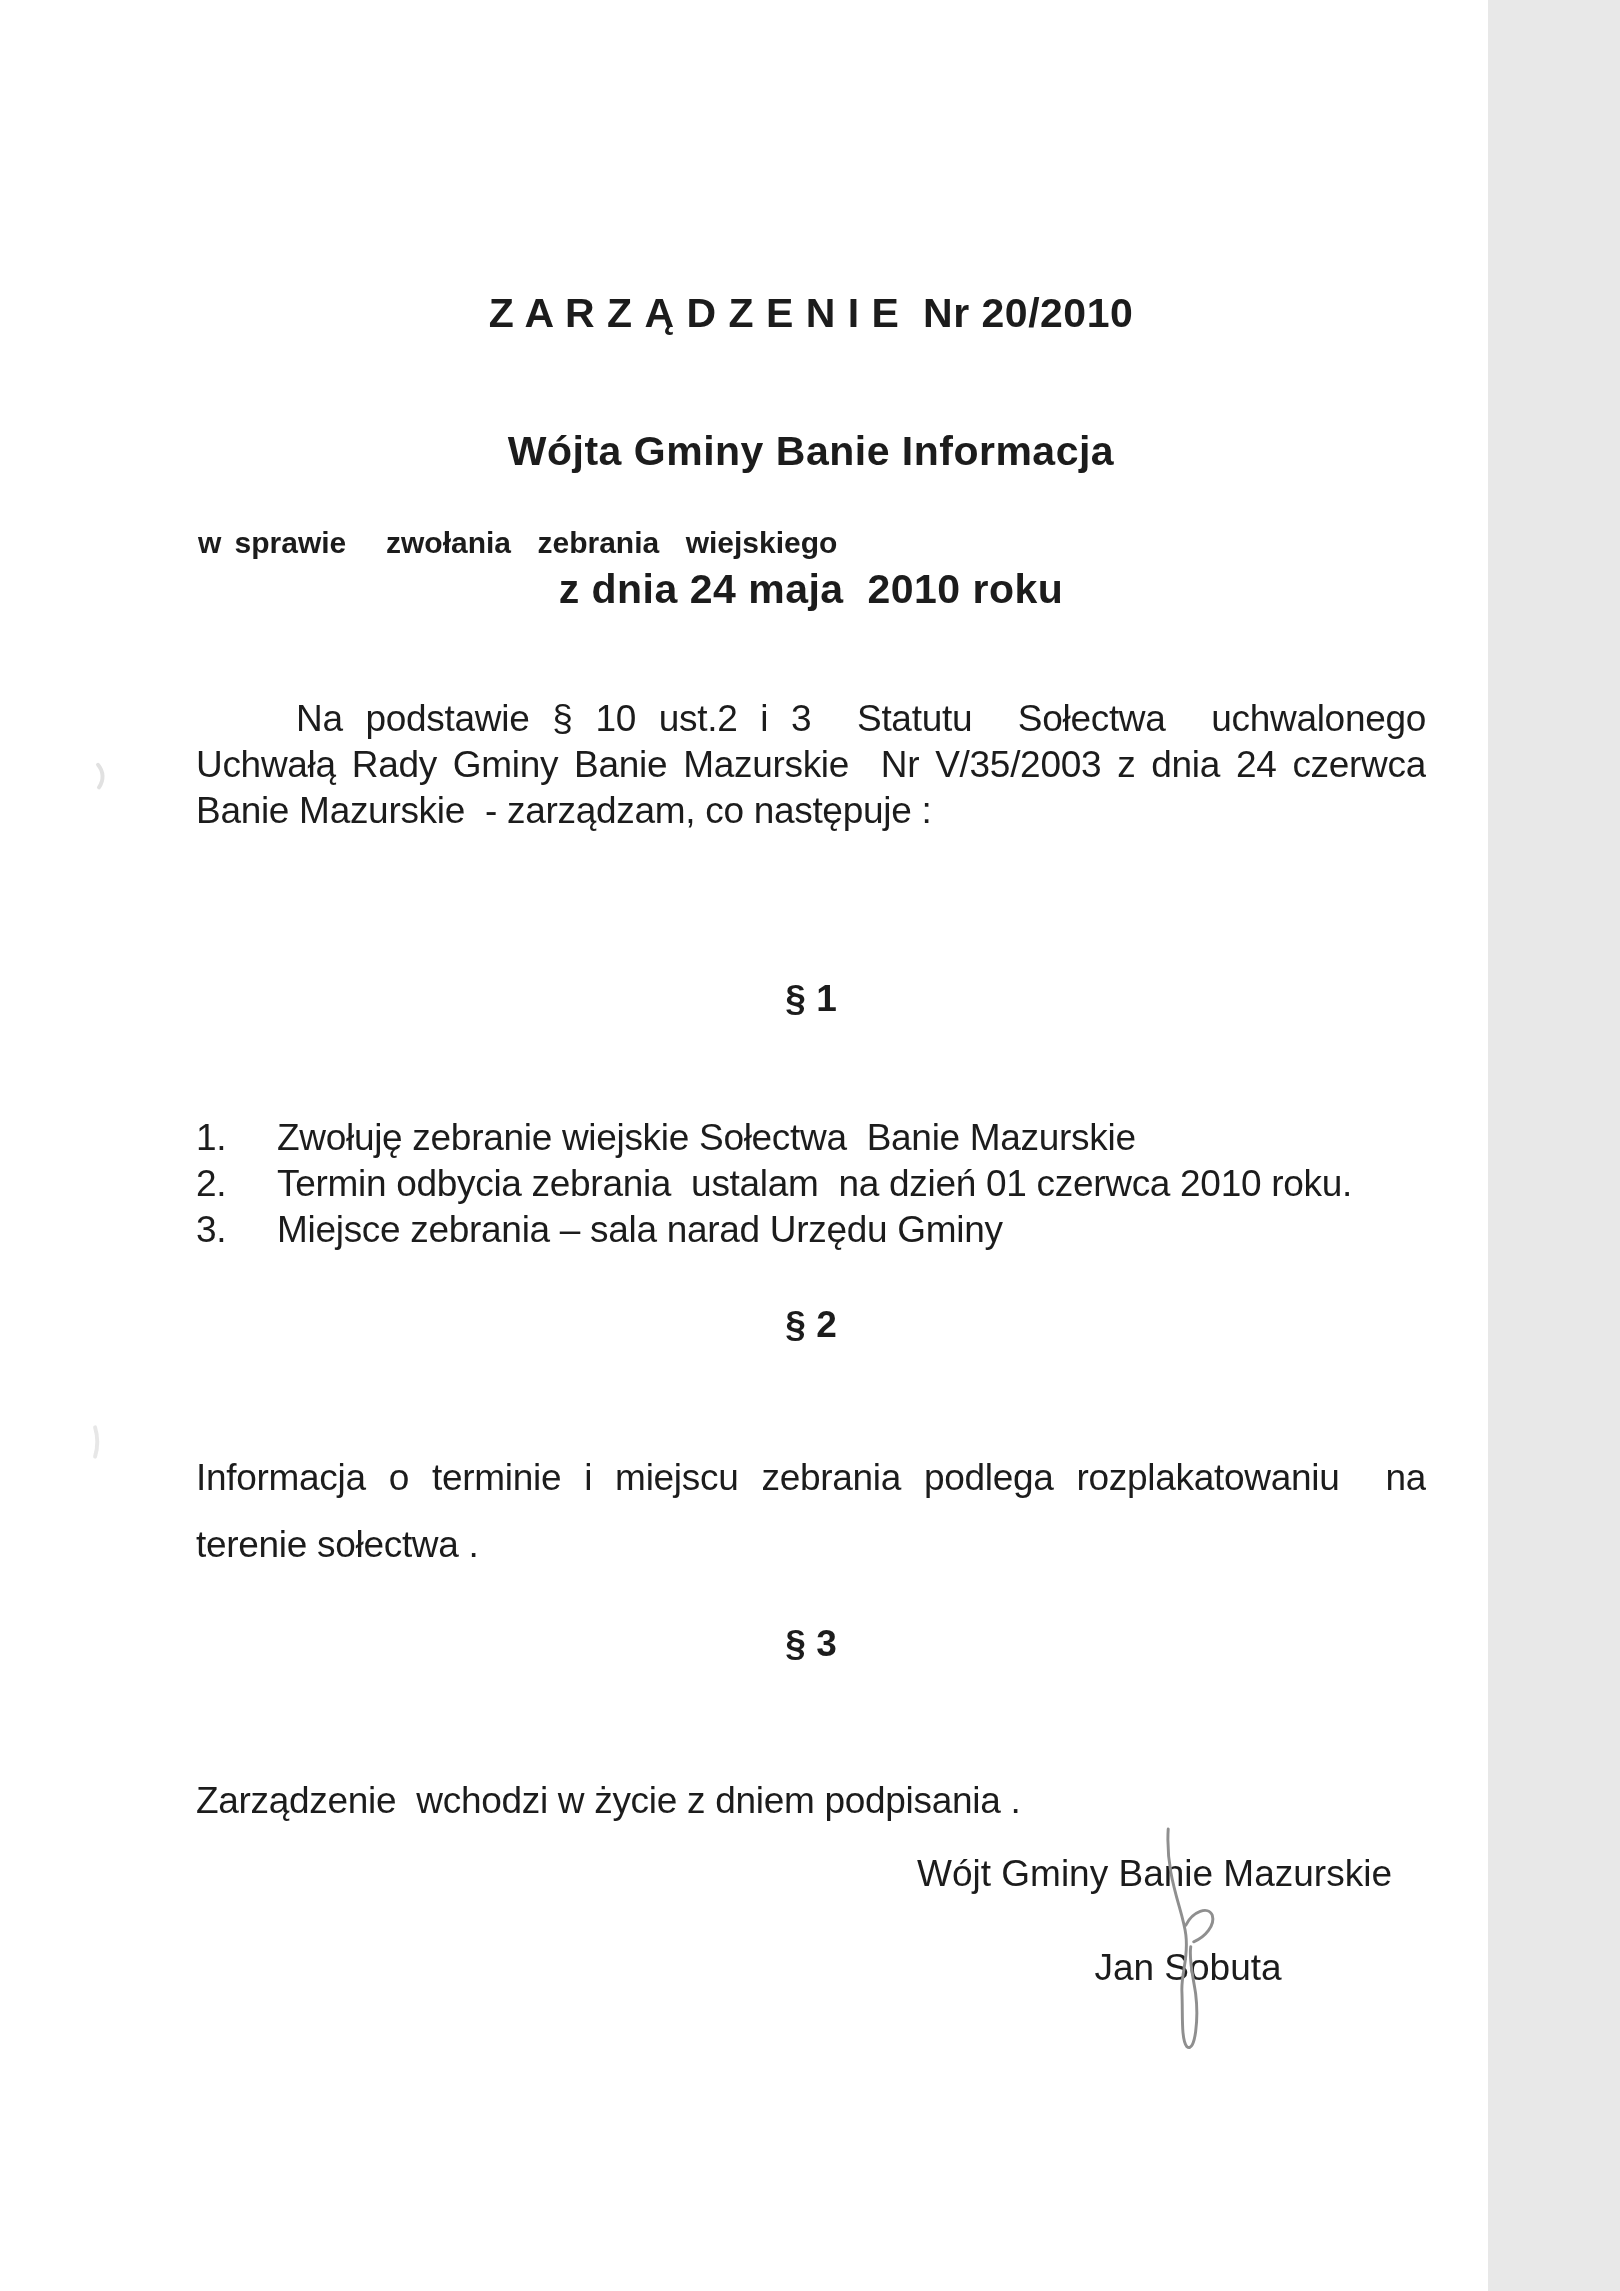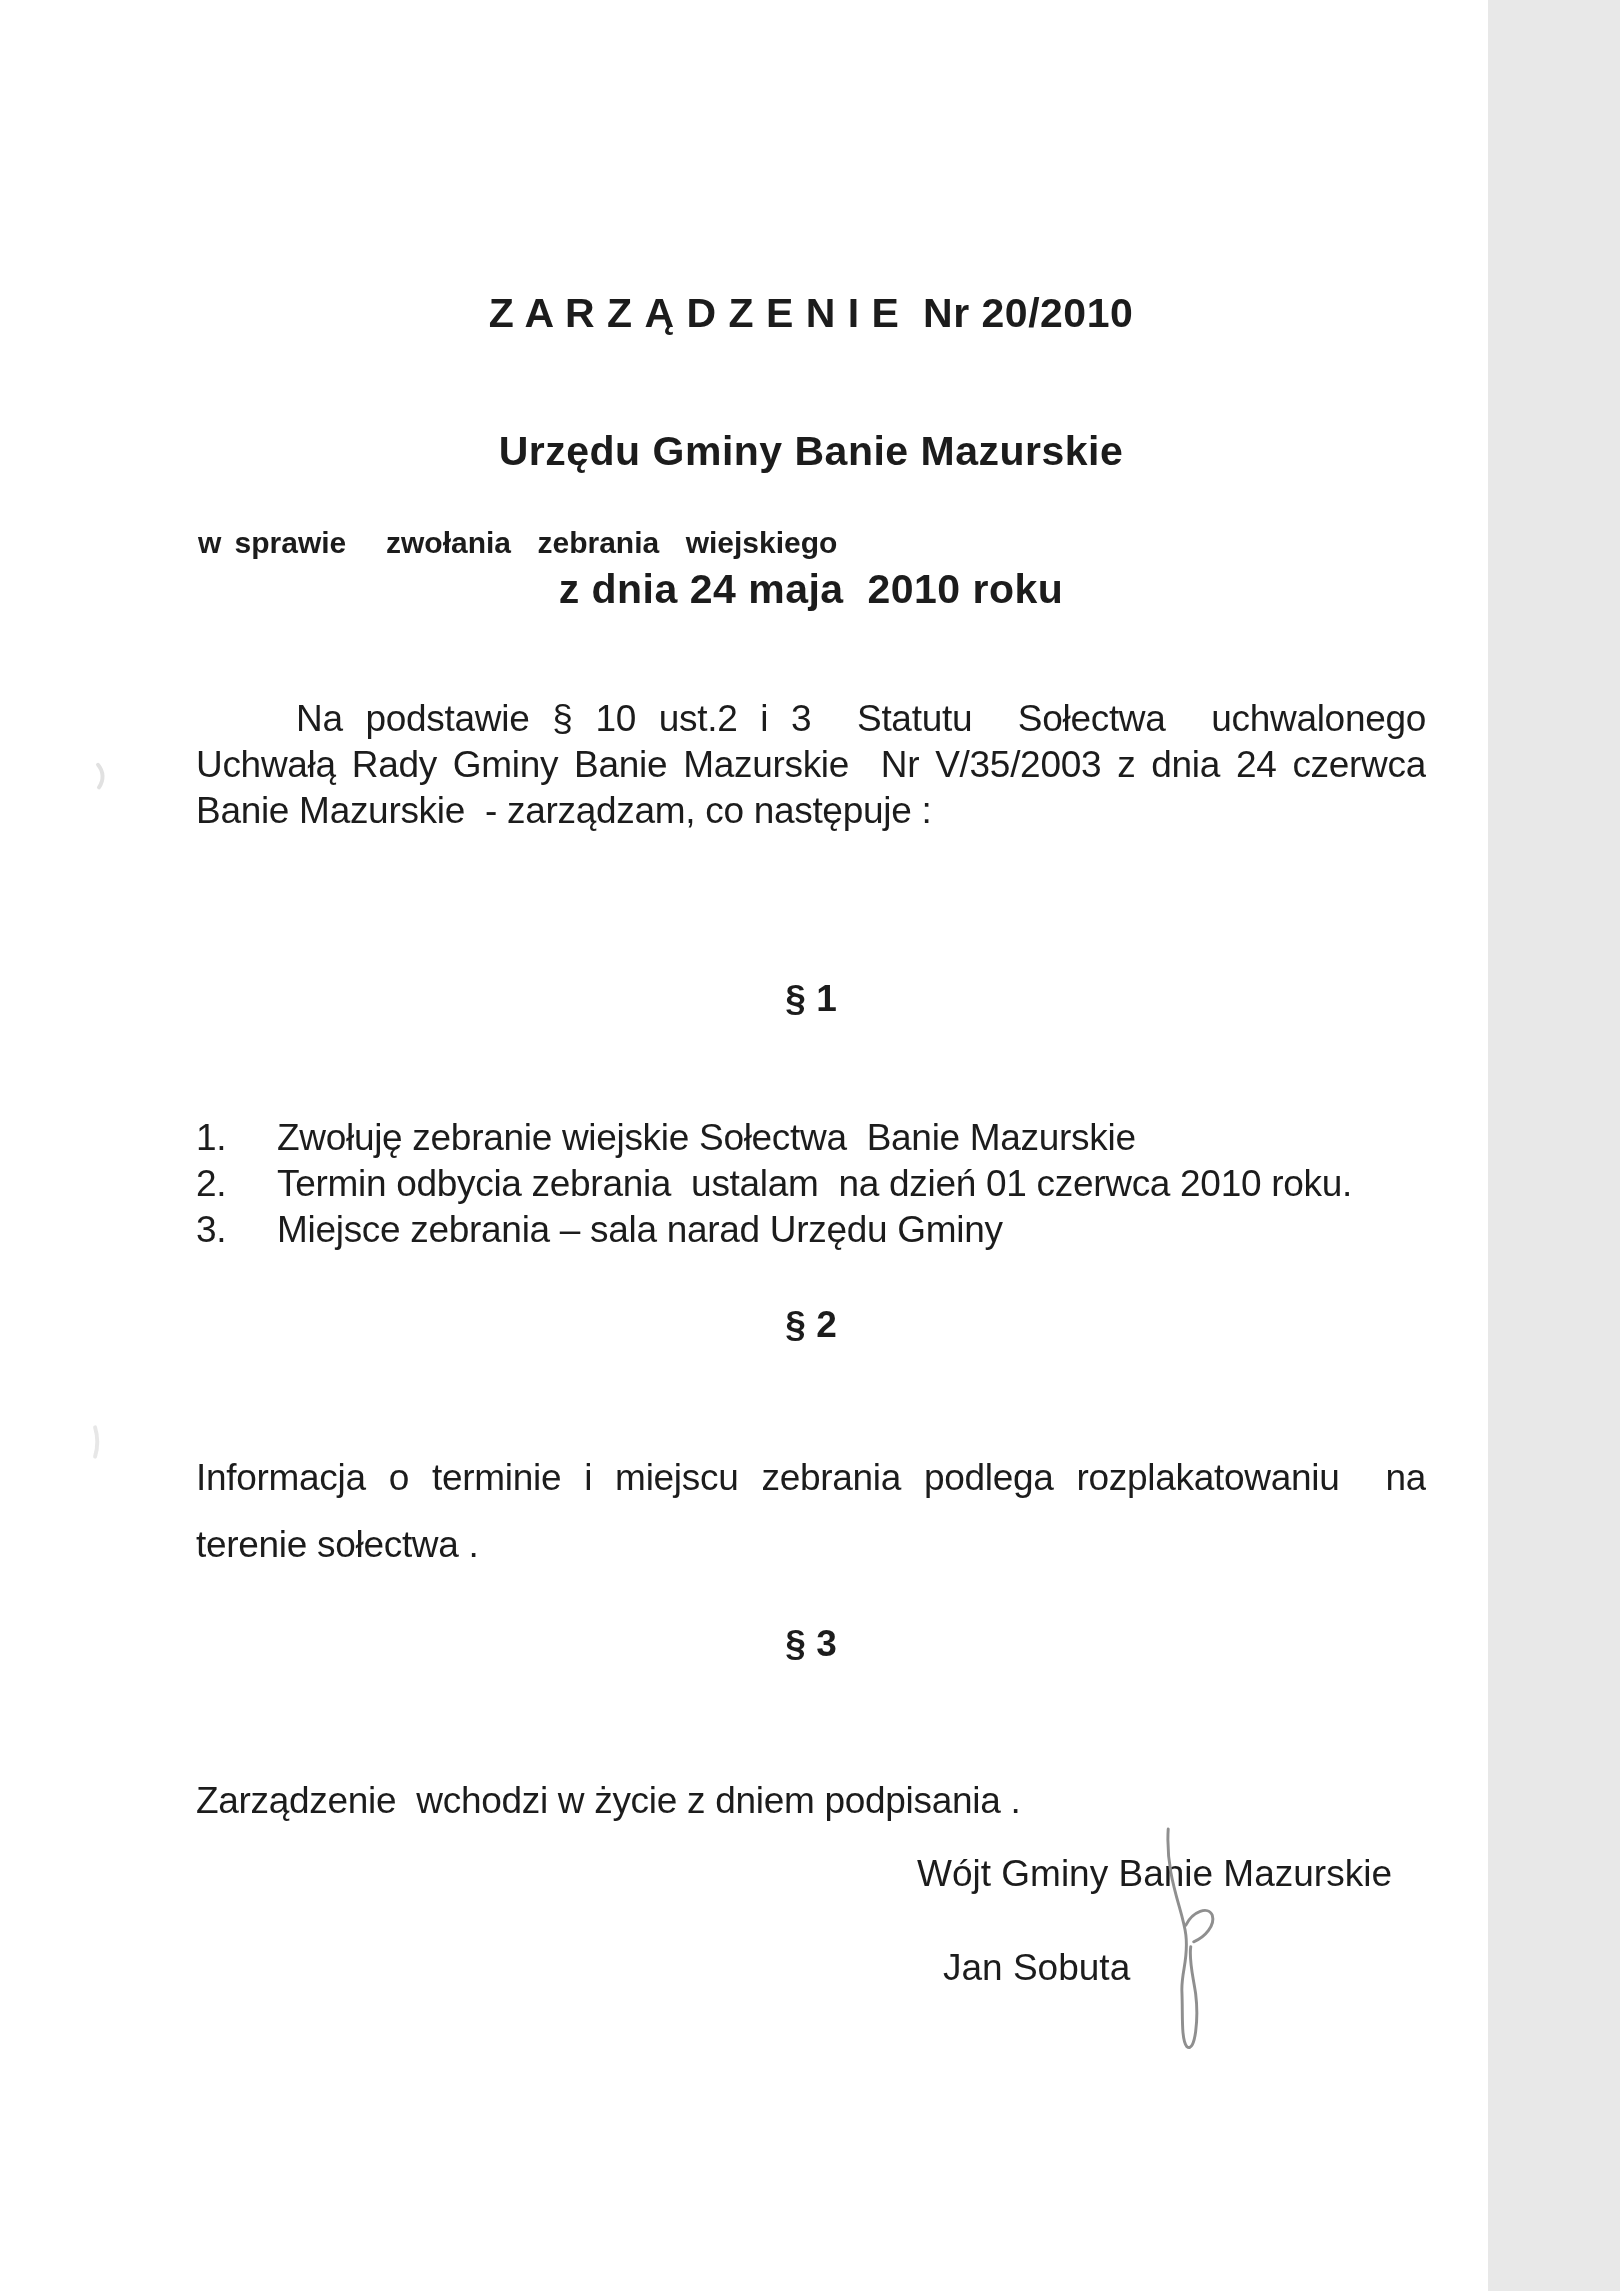--- a/index.html
+++ b/index.html
@@ -62,32 +62,32 @@
   }
 
   
   .num-list { left: 196px; width: 1274px; }
   .num-item { display: flex; height: 46px; line-height: 46px; }
   .num-item .num { width: 49px; flex: 0 0 49px; }
   .num-item .itxt { white-space: pre-wrap; margin-left: 32px; }
 
   
   .sig-role { left: 917px; top: 1851px; width: 490px; font-size: 37px; line-height: 45px; }
-  .sig-name { left: 943px; top: 1945px; width: 490px; font-size: 37px; line-height: 45px; }
+  .sig-name { left: 943px; top: 1945px; width: 490px; text-align: center; font-size: 37px; line-height: 45px; }
 
   .overlay { left: 0; top: 0; width: 1620px; height: 2292px; pointer-events: none; }
 </style>
 </head>
 <body>
 
 <div class="page">
 
   <div class="abs title-block">
     <div>Z A R Z Ą D Z E N I E  Nr 20/2010</div>
-    <div>Urzędu Gminy Banie Mazurskie</div>
+    <div>Wójta Gminy Banie Informacja</div>
     <div>z dnia 24 maja  2010 roku</div>
   </div>
 
   <div class="abs subject">w sprawie   zwołania  zebrania  wiejskiego</div>
 
   <div class="abs col bodytext" style="top:696px;">
     <div class="jline lh47 indent">Na podstawie § 10 ust.2 i 3  Statutu  Sołectwa  uchwalonego</div>
     <div class="jline lh47">Uchwałą Rady Gminy Banie Mazurskie  Nr V/35/2003 z dnia 24 czerwca</div>
     <div class="plain lh47"><span>Banie Mazurskie  - </span><span class="bold">zarządzam, co następuje :</span></div>
   </div>

